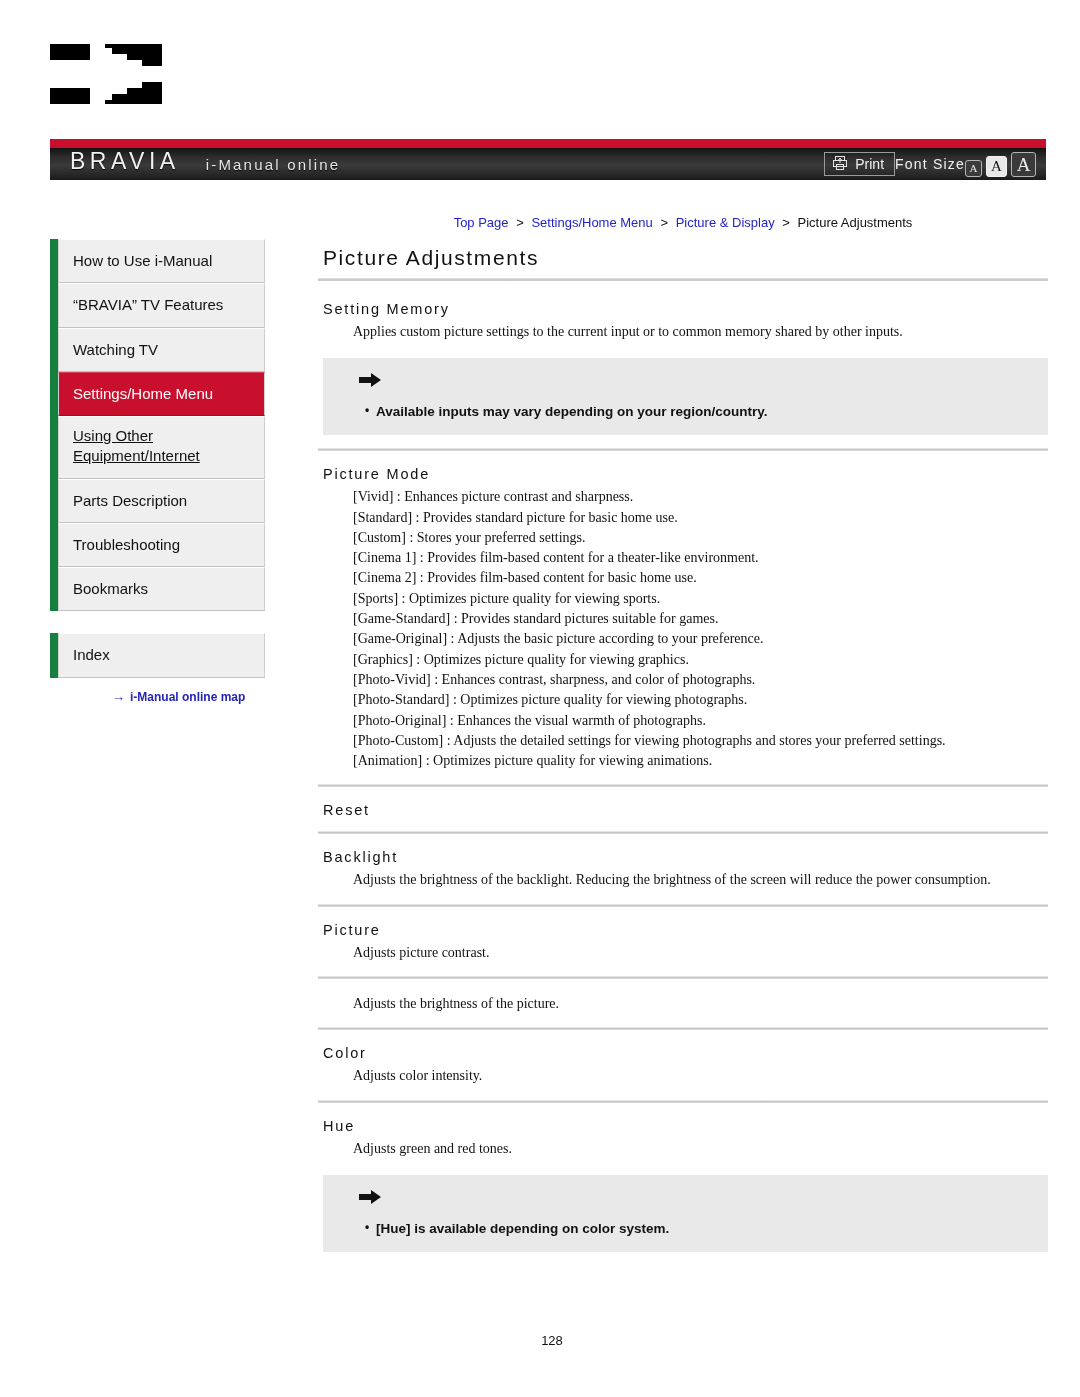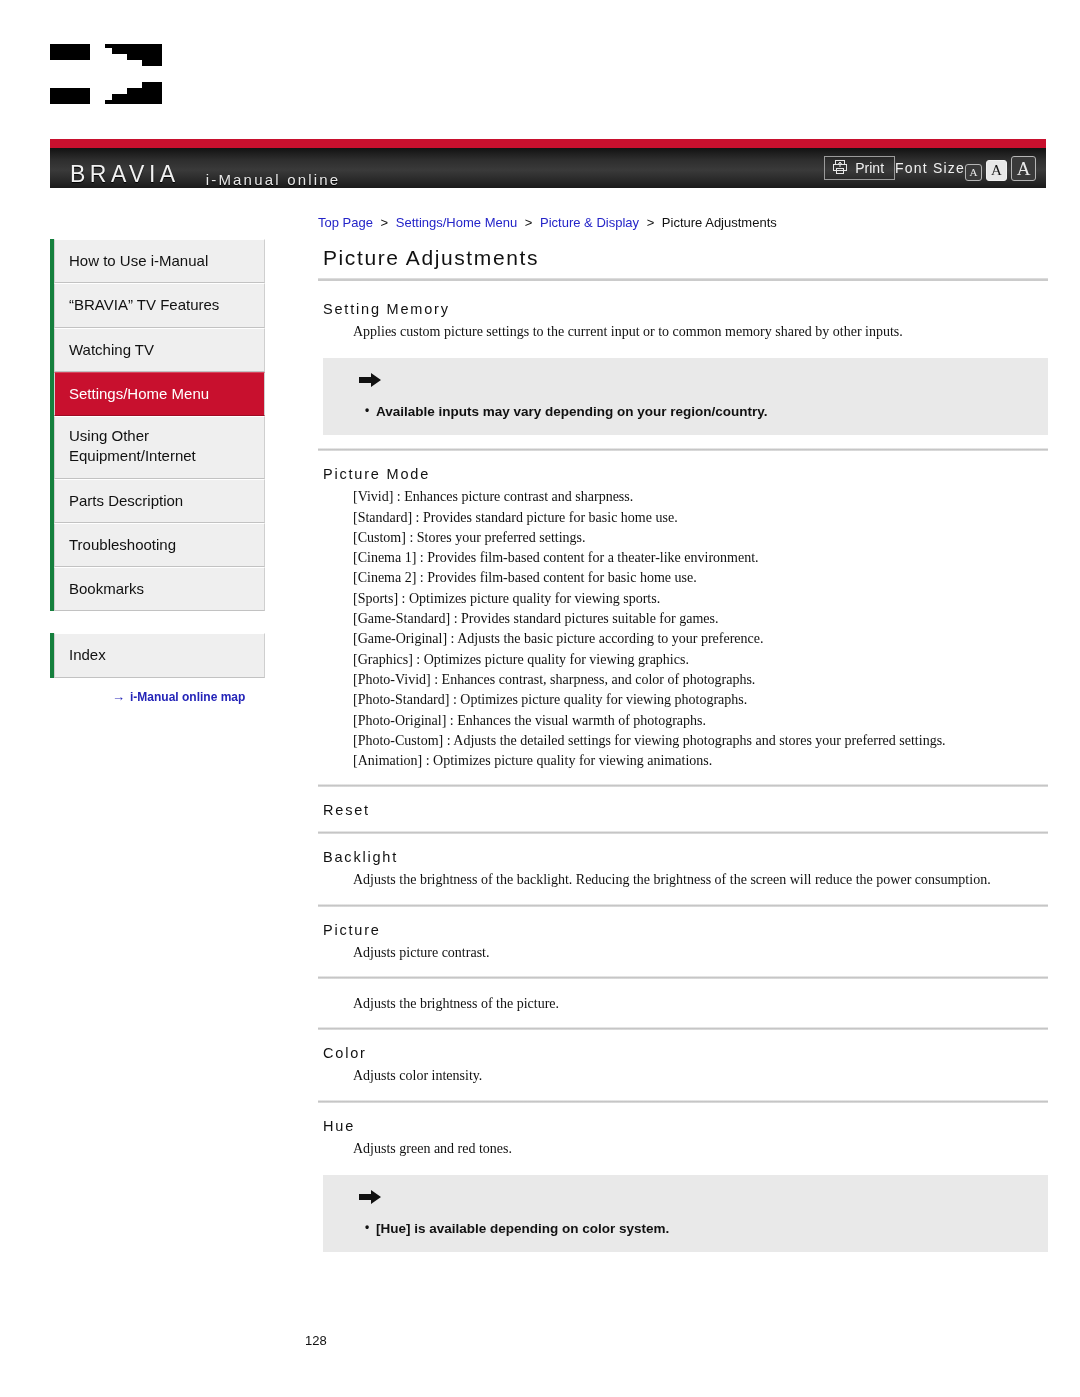--- a/index.html
+++ b/index.html
@@ -29,24 +29,24 @@
     position: absolute;
     left: 50px; top: 139px;
     width: 996px;
   }
   .header-redbar {
     height: 9px;
     background: #C8102E;
     width: 100%;
   }
   .header-bar {
-    height: 40px;
+    height: 32px;
     background: linear-gradient(to bottom, #121212 0%, #2e2e2e 30%, #3a3a3a 55%, #262626 85%, #1a1a1a 100%);
     display: flex;
-    align-items: flex-end;
+    align-items: flex-start;
     position: relative;
   }
   .brand-bravia {
     color: #f2f2f2;
     font-size: 23px;
     letter-spacing: 4.5px;
     font-weight: 400;
     margin-left: 20px;
     text-shadow: 0 1px 1px #000;
   }
@@ -91,41 +91,41 @@
   .fs-btn.s { width: 17px; height: 17px; font-size: 11px; }
   .fs-btn.m { width: 21px; height: 21px; font-size: 15px; background: #e8e8e8; color: #151515; border-color: #f2f2f2; }
   .fs-btn.l { width: 25px; height: 25px; font-size: 19px; }
 
   
   .sidebar {
     position: absolute;
     left: 50px; top: 239px;
     width: 215px;
   }
-  .nav-block { border-left: 4px solid #15803d; }
+  .nav-block { border-left: 8px solid #15803d; }
   .nav-item {
     background: #efefef;
     border: 1px solid #cfcfcf;
     border-top: 1px solid #ffffff;
     border-bottom: 1px solid #c2c2c2;
     padding: 11px 0 11px 14px;
     font-size: 15px;
     color: #111;
     line-height: 1.35;
     min-height: 43px;
     display: flex;
     align-items: center;
   }
   .nav-item.active {
     background: #C8102E;
     color: #ffffff;
     border-top-color: #d8455d;
     border-bottom-color: #9d0c24;
   }
-  .nav-item.two-line { min-height: 60px; align-items: center; padding-top: 9px; }
+  .nav-item.two-line { min-height: 60px; align-items: center; padding-top: 9px; text-decoration: underline; }
   .nav-item.two-line span { display: block; }
   .nav-gap { height: 22px; }
   .map-link {
     margin-top: 12px;
     padding-left: 62px;
     font-size: 12px;
     font-weight: bold;
     color: #2424b8;
     display: flex;
     align-items: center;
@@ -133,21 +133,21 @@
   }
   .map-arrow { font-size: 13px; line-height: 1; }
 
   
   .main {
     position: absolute;
     left: 318px; top: 215px;
     width: 730px;
   }
   .breadcrumb {
-    text-align: left;
+    text-align: center;
     font-size: 13px;
     color: #111;
     margin-bottom: 16px;
     white-space: nowrap;
   }
   .breadcrumb a {
     color: #2424c8;
     text-decoration: none;
   }
   .breadcrumb .sep { color: #111; margin: 0 4px; }
@@ -207,23 +207,24 @@
   }
   .note-item:before {
     content: "\2022";
     position: absolute;
     left: 0; top: -1px;
     font-size: 12px;
   }
 
   .page-number {
     position: absolute;
-    left: 305px;
+    left: 332px;
     top: 1333px;
     width: 440px;
+    text-align: center;
     font-size: 13px;
     color: #111;
   }
 </style>
 </head>
 <body>
 
 <div class="logo-mark">
   <svg width="130" height="78" viewBox="0 0 130 78" xmlns="http://www.w3.org/2000/svg" aria-hidden="true">
     <rect x="0" y="6" width="40" height="16" fill="#000"></rect>

